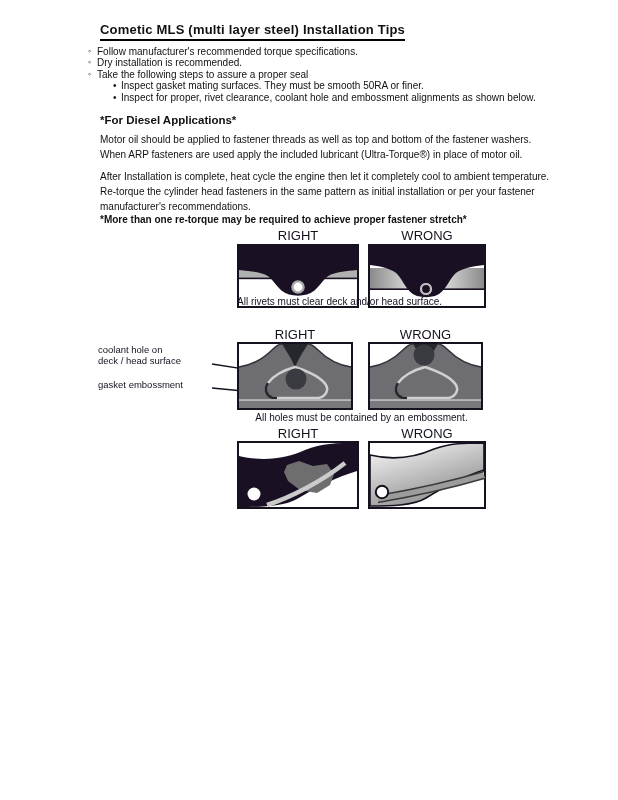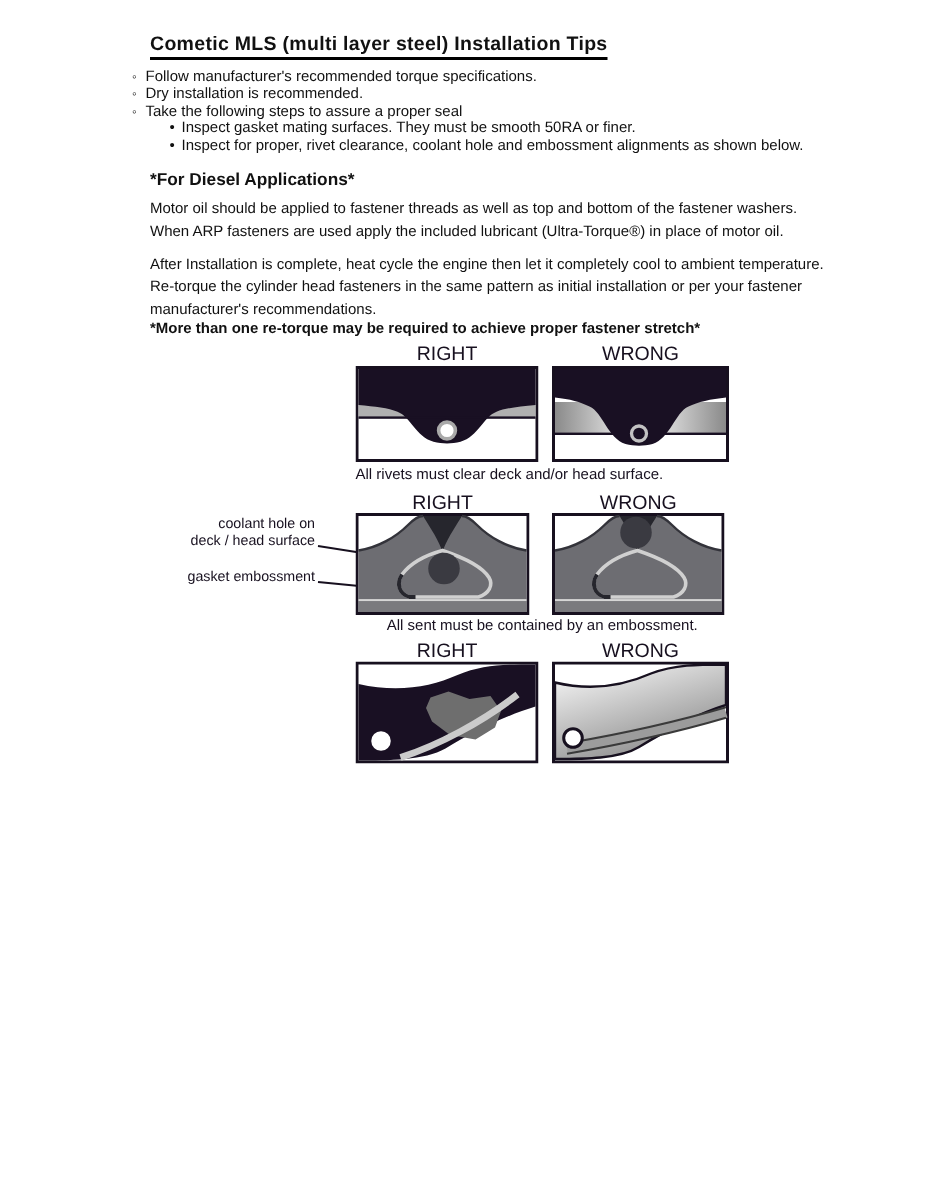--- a/index.html
+++ b/index.html
@@ -16,21 +16,21 @@
   }
   .bullets{font-size:10px;line-height:11.4px;}
   .b-row{display:flex;}
   .b-mark{width:9px;flex:0 0 9px;font-size:9px;}
   .b-sub{margin-left:25px;}
   .b-sub .b-mark{width:8px;flex:0 0 8px;font-size:10px;}
   .sec-head{font-size:11.5px;font-weight:bold;}
   .para{font-size:10px;line-height:15px;width:452px;}
   .rw-label{font-size:13px;text-align:center;white-space:nowrap;color:#17101f;}
   .caption{font-size:10px;line-height:11.5px;white-space:nowrap;color:#17101f;}
-  .side-label{font-size:9.5px;line-height:11px;text-align:right;width:112px;white-space:nowrap;color:#17101f;}
+  .side-label{font-size:9.5px;line-height:11px;text-align:left;width:112px;white-space:nowrap;color:#17101f;}
   .legal{width:412px;font-size:6.4px;line-height:1.13;color:#222;}
   .legal p{margin:0 0 6.5px 0;white-space:pre-line;}
   .legal .lg-head{font-weight:bold;margin-bottom:6.5px;}
   .footer-code{font-size:14.5px;letter-spacing:0.3px;color:#222;}
   svg{display:block;}
 </style>
 </head>
 <body>
 
 <div class="page">
@@ -96,21 +96,21 @@
       <rect x="2" y="24" width="114" height="21" fill="url(#gradRow1)"></rect>
       <rect x="2" y="46" width="114" height="16" fill="#fff"></rect>
       <path d="M2,2 H116 V21 C106,22 97,24 91,27 C82,31 79,48 67,52 C61,53.5 55,53.5 49,52 C37,48 34,31 25,27 C19,24 12,22 2,21 Z" fill="#191023"></path>
       <rect x="2" y="44.4" width="42" height="1.6" fill="#191023"></rect>
       <rect x="74" y="44.4" width="42" height="1.6" fill="#191023"></rect>
       <circle cx="58" cy="45" r="6.6" fill="#c2c2c2" stroke="#191023" stroke-width="1"></circle>
       <circle cx="58" cy="45" r="3.9" fill="#191023"></circle>
     </svg>
   </div>
 
-  <div class="abs caption" style="left:237px;top:311px;">All rivets must clear deck and/or head surface.</div>
+  <div class="abs caption" style="left:237px;top:296px;">All rivets must clear deck and/or head surface.</div>
 
   <div class="abs rw-label" style="left:237px;top:327px;width:116px;">RIGHT</div>
   <div class="abs rw-label" style="left:368px;top:327px;width:115px;">WRONG</div>
 
   <div class="abs side-label" style="left:98px;top:344px;">
     <div>coolant hole on</div>
     <div>deck / head surface</div>
   </div>
   <div class="abs side-label" style="left:98px;top:379px;">gasket embossment</div>
 
@@ -142,21 +142,21 @@
       <path d="M113,25 C100,23 88,16 80,8 C76,4 73,2 70,2" fill="none" stroke="#33333a" stroke-width="1.6"></path>
       <path d="M45,2 H70 C65,10 59,19 57,26 C55,19 50,10 45,2 Z" fill="#26262d"></path>
       <path d="M57,25 C69,29 83,35 88,43 C91,48 88,54 81,56 L35,56 C28,54 26,47 30,41 C36,33 46,28 57,25 Z" fill="none" stroke="#d0d0d0" stroke-width="2.4"></path>
       <path d="M39,56 L35,56 C28,54 26,47 30,41" fill="none" stroke="#26262d" stroke-width="2.6"></path>
       <circle cx="56" cy="13" r="10.5" fill="#3a3a41"></circle>
       <rect x="2" y="58.5" width="111" height="7.5" fill="#7a7a7e"></rect>
       <rect x="2" y="57.4" width="111" height="1.3" fill="#d6d6d6"></rect>
     </svg>
   </div>
 
-  <div class="abs caption" style="left:237px;top:412px;width:249px;text-align:center;">All sent must be contained by an embossment.</div>
+  <div class="abs caption" style="left:237px;top:412px;width:249px;text-align:center;">All holes must be contained by an embossment.</div>
 
   <div class="abs rw-label" style="left:237px;top:426px;width:122px;">RIGHT</div>
   <div class="abs rw-label" style="left:368px;top:426px;width:118px;">WRONG</div>
 
   <div class="abs" style="left:237px;top:441px;">
     <svg width="122" height="68" viewBox="0 0 122 68">
       <rect x="1" y="1" width="120" height="66" fill="#fff" stroke="#17101f" stroke-width="2"></rect>
       <path d="M2,15 C28,21 50,17 68,9 C85,2 100,2 120,2 L120,30 C100,36 78,47 60,58 C46,66 22,66 2,66 Z" fill="#191023"></path>
       <path d="M50,24 L62,20 L76,25 L90,23 L97,33 L93,44 L80,52 L63,49 L51,40 L47,31 Z" fill="#6e6e6e"></path>
       <path d="M30,64 C55,56 85,40 108,22" fill="none" stroke="#cbcbcb" stroke-width="4.5"></path>

